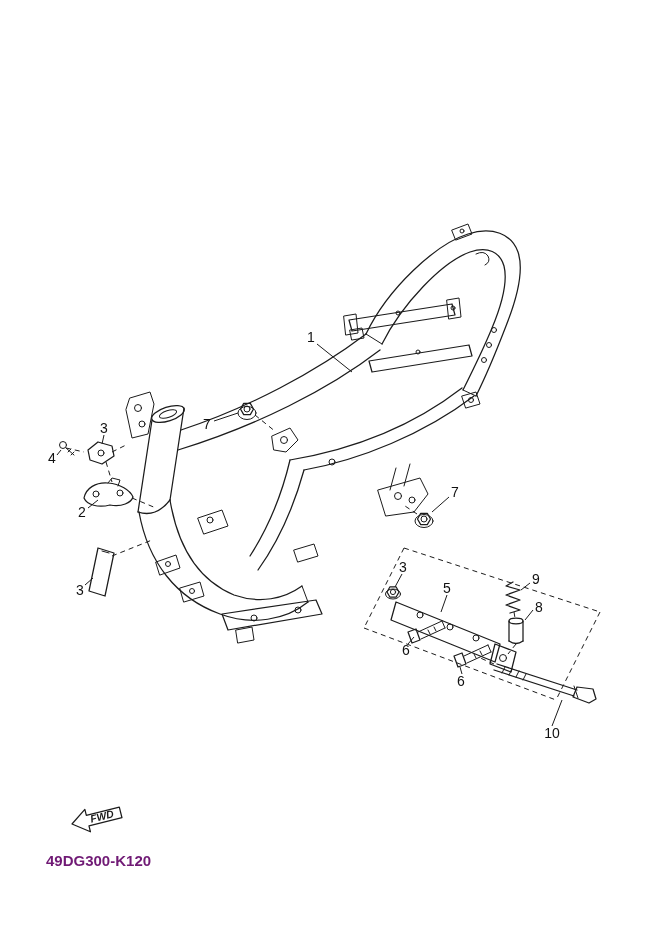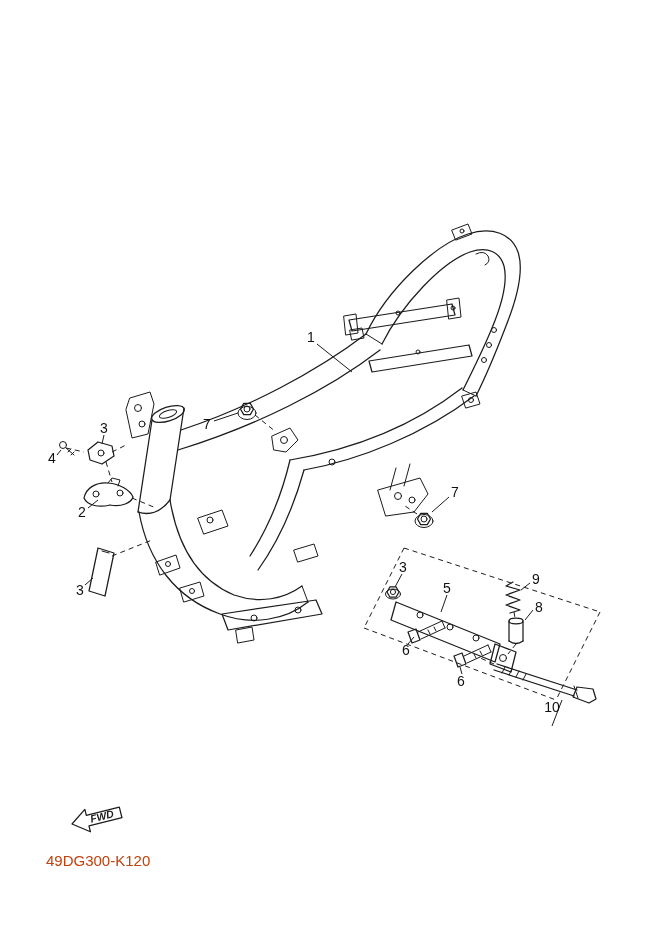--- a/index.html
+++ b/index.html
@@ -4,21 +4,21 @@
 <style>
   html,body{margin:0;padding:0;background:#ffffff;}
   .stage{position:relative;width:661px;height:935px;background:#fff;overflow:hidden;
          font-family:"Liberation Sans",sans-serif;}
   svg.diagram{position:absolute;left:0;top:0;}
   .ln{stroke:#1c1c1c;fill:none;stroke-width:1.25;stroke-linecap:round;stroke-linejoin:round;}
   .thin{stroke:#1c1c1c;fill:none;stroke-width:1;stroke-linecap:round;stroke-linejoin:round;}
   .dash{stroke:#1c1c1c;fill:none;stroke-width:1;stroke-dasharray:5 4;}
   .leader{stroke:#1c1c1c;fill:none;stroke-width:1;}
   .callout{position:absolute;transform:translate(-50%,-50%);font-size:14px;color:#111;}
-  .part-code{position:absolute;left:46px;top:852px;font-size:15px;font-weight:normal;color:#c2410c;}
+  .part-code{position:absolute;left:46px;top:852px;font-size:15px;font-weight:bold;color:#701a75;}
   .fwd-text{font-size:10.5px;font-weight:bold;font-style:italic;fill:#1c1c1c;stroke:none;
             font-family:"Liberation Sans",sans-serif;}
 </style>
 </head>
 <body>
 
 <div class="stage">
 
   <svg class="diagram" width="661" height="935" viewBox="0 0 661 935">
 
@@ -219,19 +219,19 @@
   <div class="callout" style="left:82px;top:512px">2</div>
   <div class="callout" style="left:104px;top:428px">3</div>
   <div class="callout" style="left:52px;top:458px">4</div>
   <div class="callout" style="left:447px;top:588px">5</div>
   <div class="callout" style="left:406px;top:650px">6</div>
   <div class="callout" style="left:461px;top:681px">6</div>
   <div class="callout" style="left:207px;top:424px">7</div>
   <div class="callout" style="left:455px;top:492px">7</div>
   <div class="callout" style="left:539px;top:607px">8</div>
   <div class="callout" style="left:536px;top:579px">9</div>
-  <div class="callout" style="left:552px;top:707px">10</div>
+  <div class="callout" style="left:552px;top:733px">10</div>
   <div class="callout" style="left:403px;top:567px">3</div>
   <div class="callout" style="left:80px;top:590px">3</div>
 
   <div class="part-code">49DG300-K120</div>
 
 </div>
 
 </body></html>

